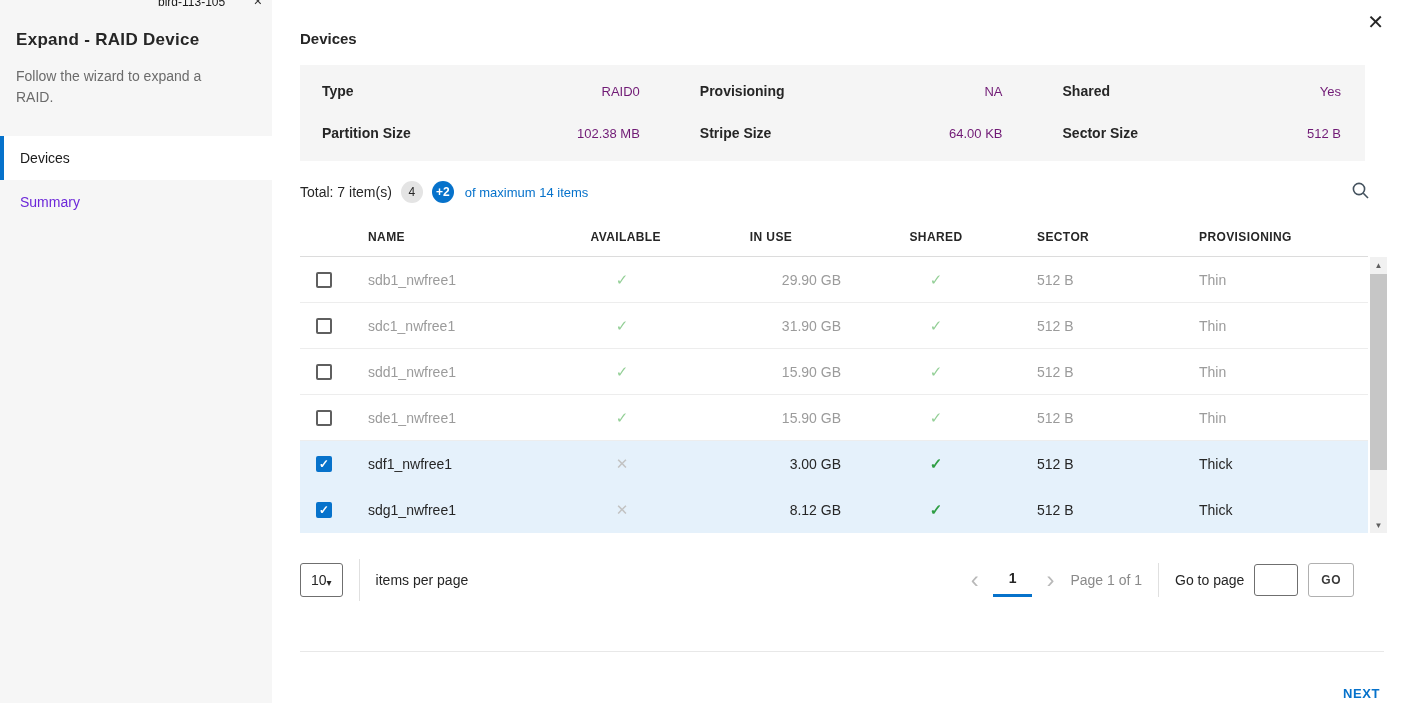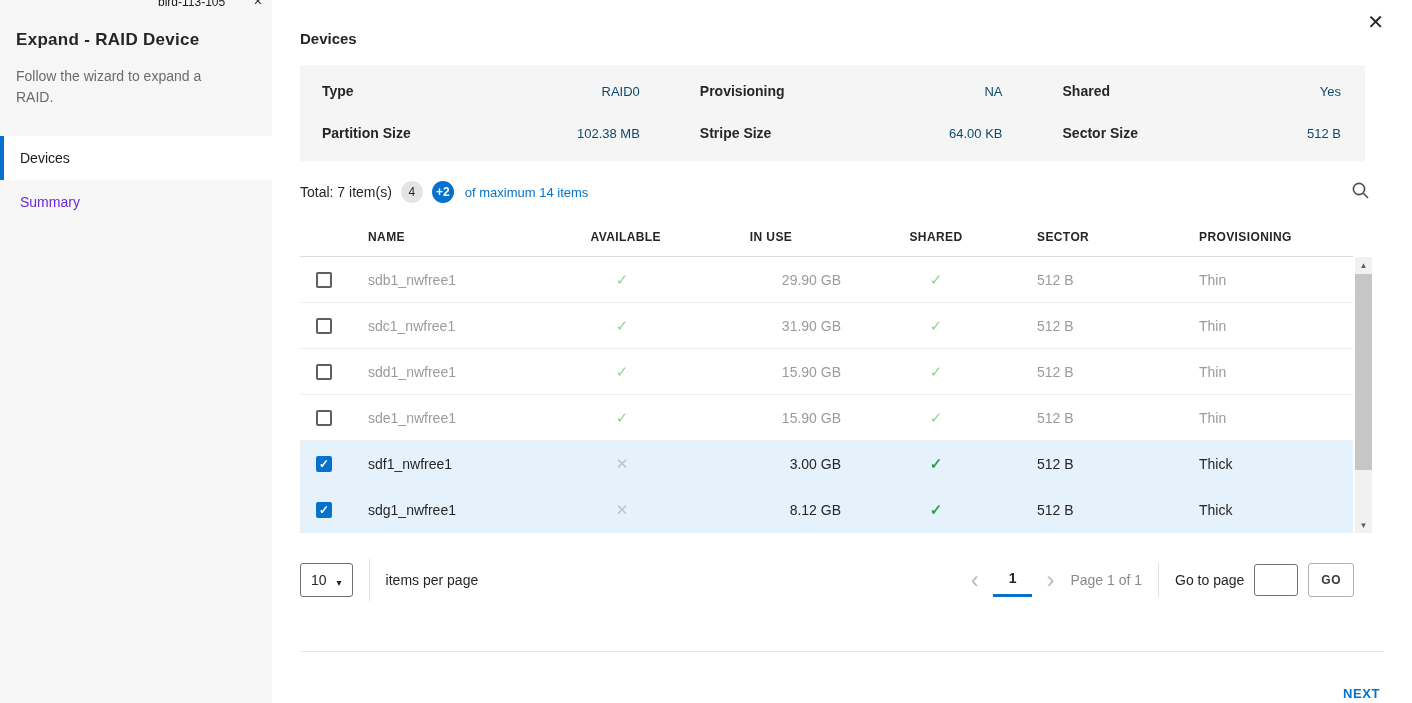--- a/index.html
+++ b/index.html
@@ -26,32 +26,32 @@
   
   .main { position:absolute; left:272px; top:0; right:0; bottom:0; background:#fff; }
   .close-btn { position:absolute; top:12px; right:28px; font-size:20px; line-height:1;
     color:#262626; background:none; border:none; cursor:pointer; font-family:inherit; }
   .page-title { font-size:15px; font-weight:bold; padding:30px 0 0 28px; }
 
   .summary-panel { margin:18px 47px 0 28px; background:#f5f5f5; padding:18px 24px 20px 22px;
     display:grid; grid-template-columns:1.05fr 1fr .92fr; column-gap:60px; row-gap:26px; }
   .field { display:flex; justify-content:space-between; align-items:baseline; }
   .field .lbl { font-size:14px; font-weight:bold; }
-  .field .val { font-size:13px; color:#0c4a6e; }
+  .field .val { font-size:13px; color:#701a75; }
 
   .total-bar { margin:18px 40px 0 28px; display:flex; align-items:center; gap:9px; font-size:14px; }
   .badge { width:22px; height:22px; border-radius:50%; display:inline-flex; align-items:center;
     justify-content:center; font-size:12px; }
   .badge.gray { background:#e4e4e4; color:#262626; }
   .badge.blue { background:#0672cb; color:#fff; font-weight:bold; }
   .max-text { color:#0672cb; font-weight:normal; font-size:13px; margin-left:2px; }
   .search-btn { margin-left:auto; background:none; border:none; cursor:pointer; padding:2px; }
 
   
-  .dev-table { margin:12px 40px 0 28px; position:relative; padding-right:19px; }
+  .dev-table { margin:12px 25px 0 28px; position:relative; padding-right:19px; }
   .thead, .trow { display:grid; grid-template-columns:48px 215px 118px 180px 150px 150px 1fr; }
   .thead { height:40px; border-bottom:1px solid #dcdcdc; }
   .th { display:flex; align-items:center; font-size:12px; font-weight:bold; letter-spacing:.4px; color:#262626; }
   .td { display:flex; align-items:center; font-size:14px; }
   .c-check { justify-content:center; }
   .c-name { padding-left:20px; }
   .c-inuse, .c-shared { justify-content:center; }
   .c-avail { justify-content:flex-end; padding-right:20px; }
   .c-sector { padding-left:26px; }
   .c-prov { padding-left:38px; }
@@ -67,21 +67,21 @@
 
   
   .scrollbar { position:absolute; right:0; top:40px; bottom:0; width:17px; background:#f1f1f1; }
   .sb-arrow { position:absolute; left:0; width:100%; height:16px; display:flex; align-items:center;
     justify-content:center; font-size:8px; color:#5f5f5f; cursor:pointer; }
   .sb-arrow.up { top:0; } .sb-arrow.down { bottom:0; }
   .sb-thumb { position:absolute; left:0; width:100%; top:17px; height:196px; background:#c6c6c6; cursor:grab; }
 
   
   .pagination { margin:26px 58px 0 28px; display:flex; align-items:center; min-height:42px; }
-  .pg-select { display:flex; align-items:flex-end; gap:10px; border:1px solid #6f6f6f; border-radius:3px;
+  .pg-select { display:flex; align-items:flex-end; border:1px solid #6f6f6f; border-radius:3px;
     padding:8px 10px; font-size:14px; background:#fff; cursor:pointer; }
   .pg-select .caret { font-size:10px; color:#262626; }
   .v-div { width:1px; align-self:stretch; background:#e0e0e0; margin:0 16px; }
   .ipp { font-size:14px; }
   .pg-right { margin-left:auto; display:flex; align-items:center; }
   .pg-chev { background:none; border:none; font-size:24px; line-height:1; color:#b9b9b9; cursor:pointer;
     padding:0 6px; font-family:inherit; }
   .pg-num { font-size:14px; font-weight:bold; color:#262626; padding:6px 16px 8px; border-bottom:3px solid #0672cb;
     margin:0 8px; cursor:pointer; }
   .pg-info { font-size:14px; color:#8a8a8a; margin-left:10px; }

